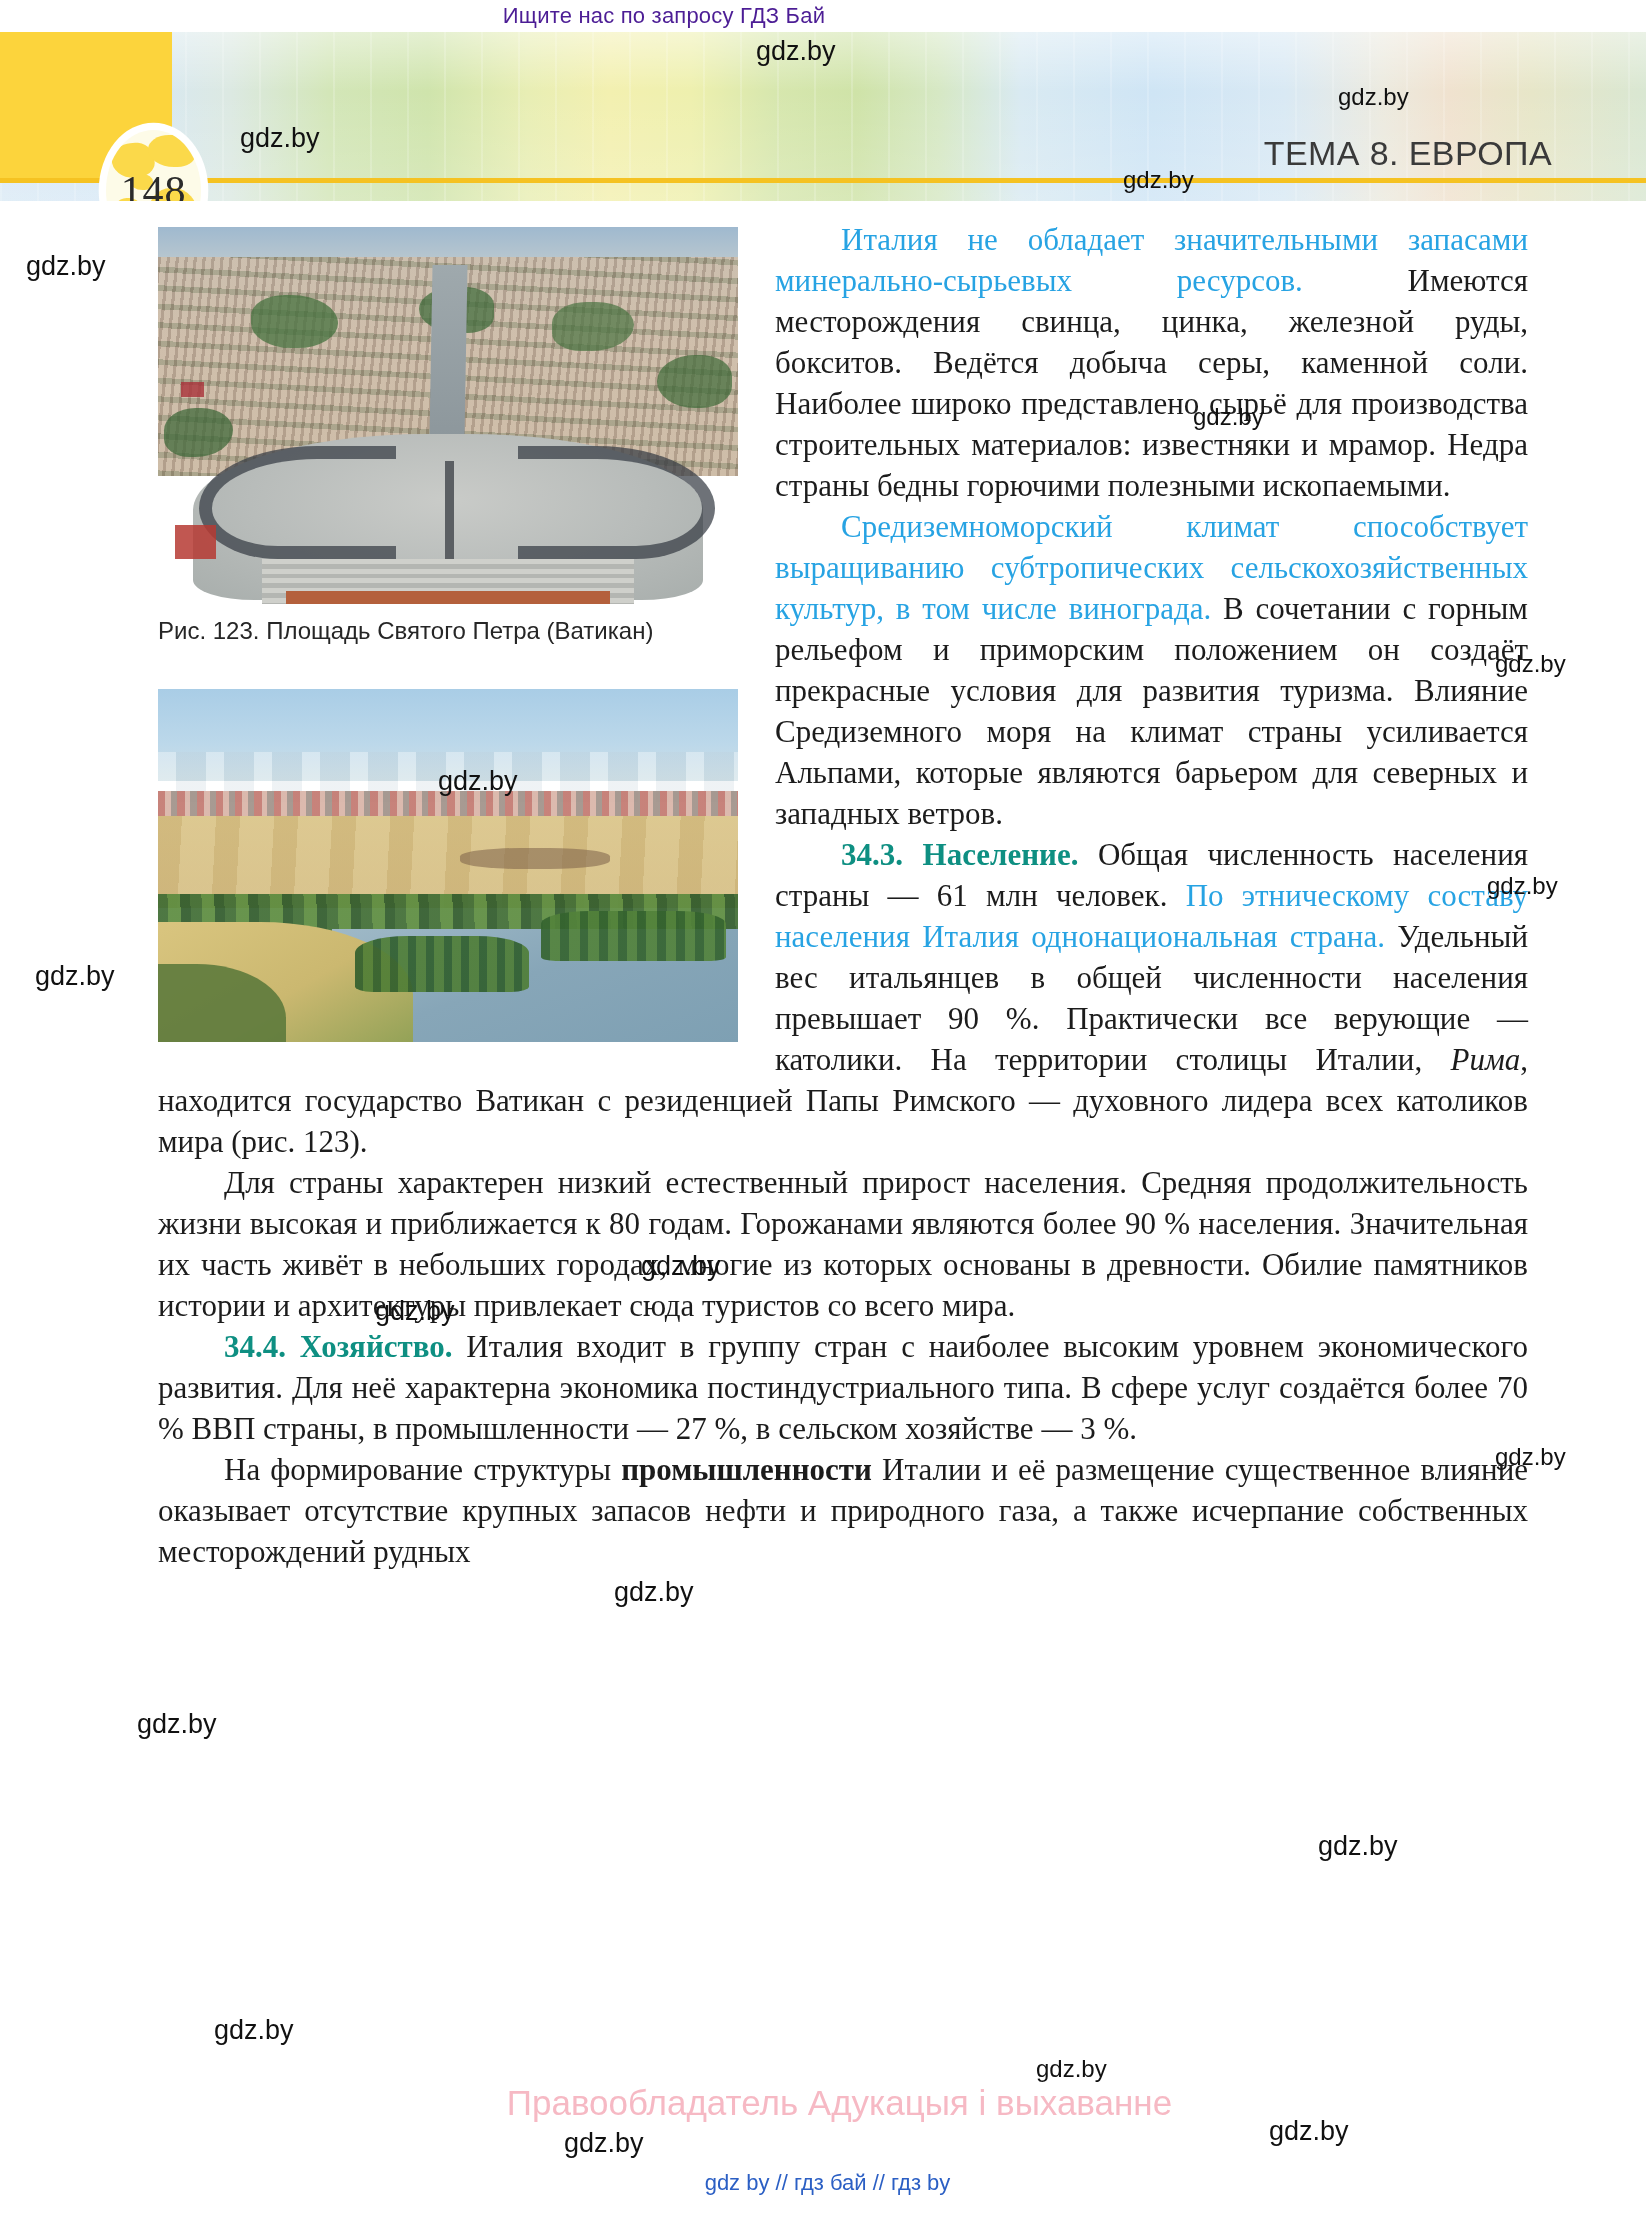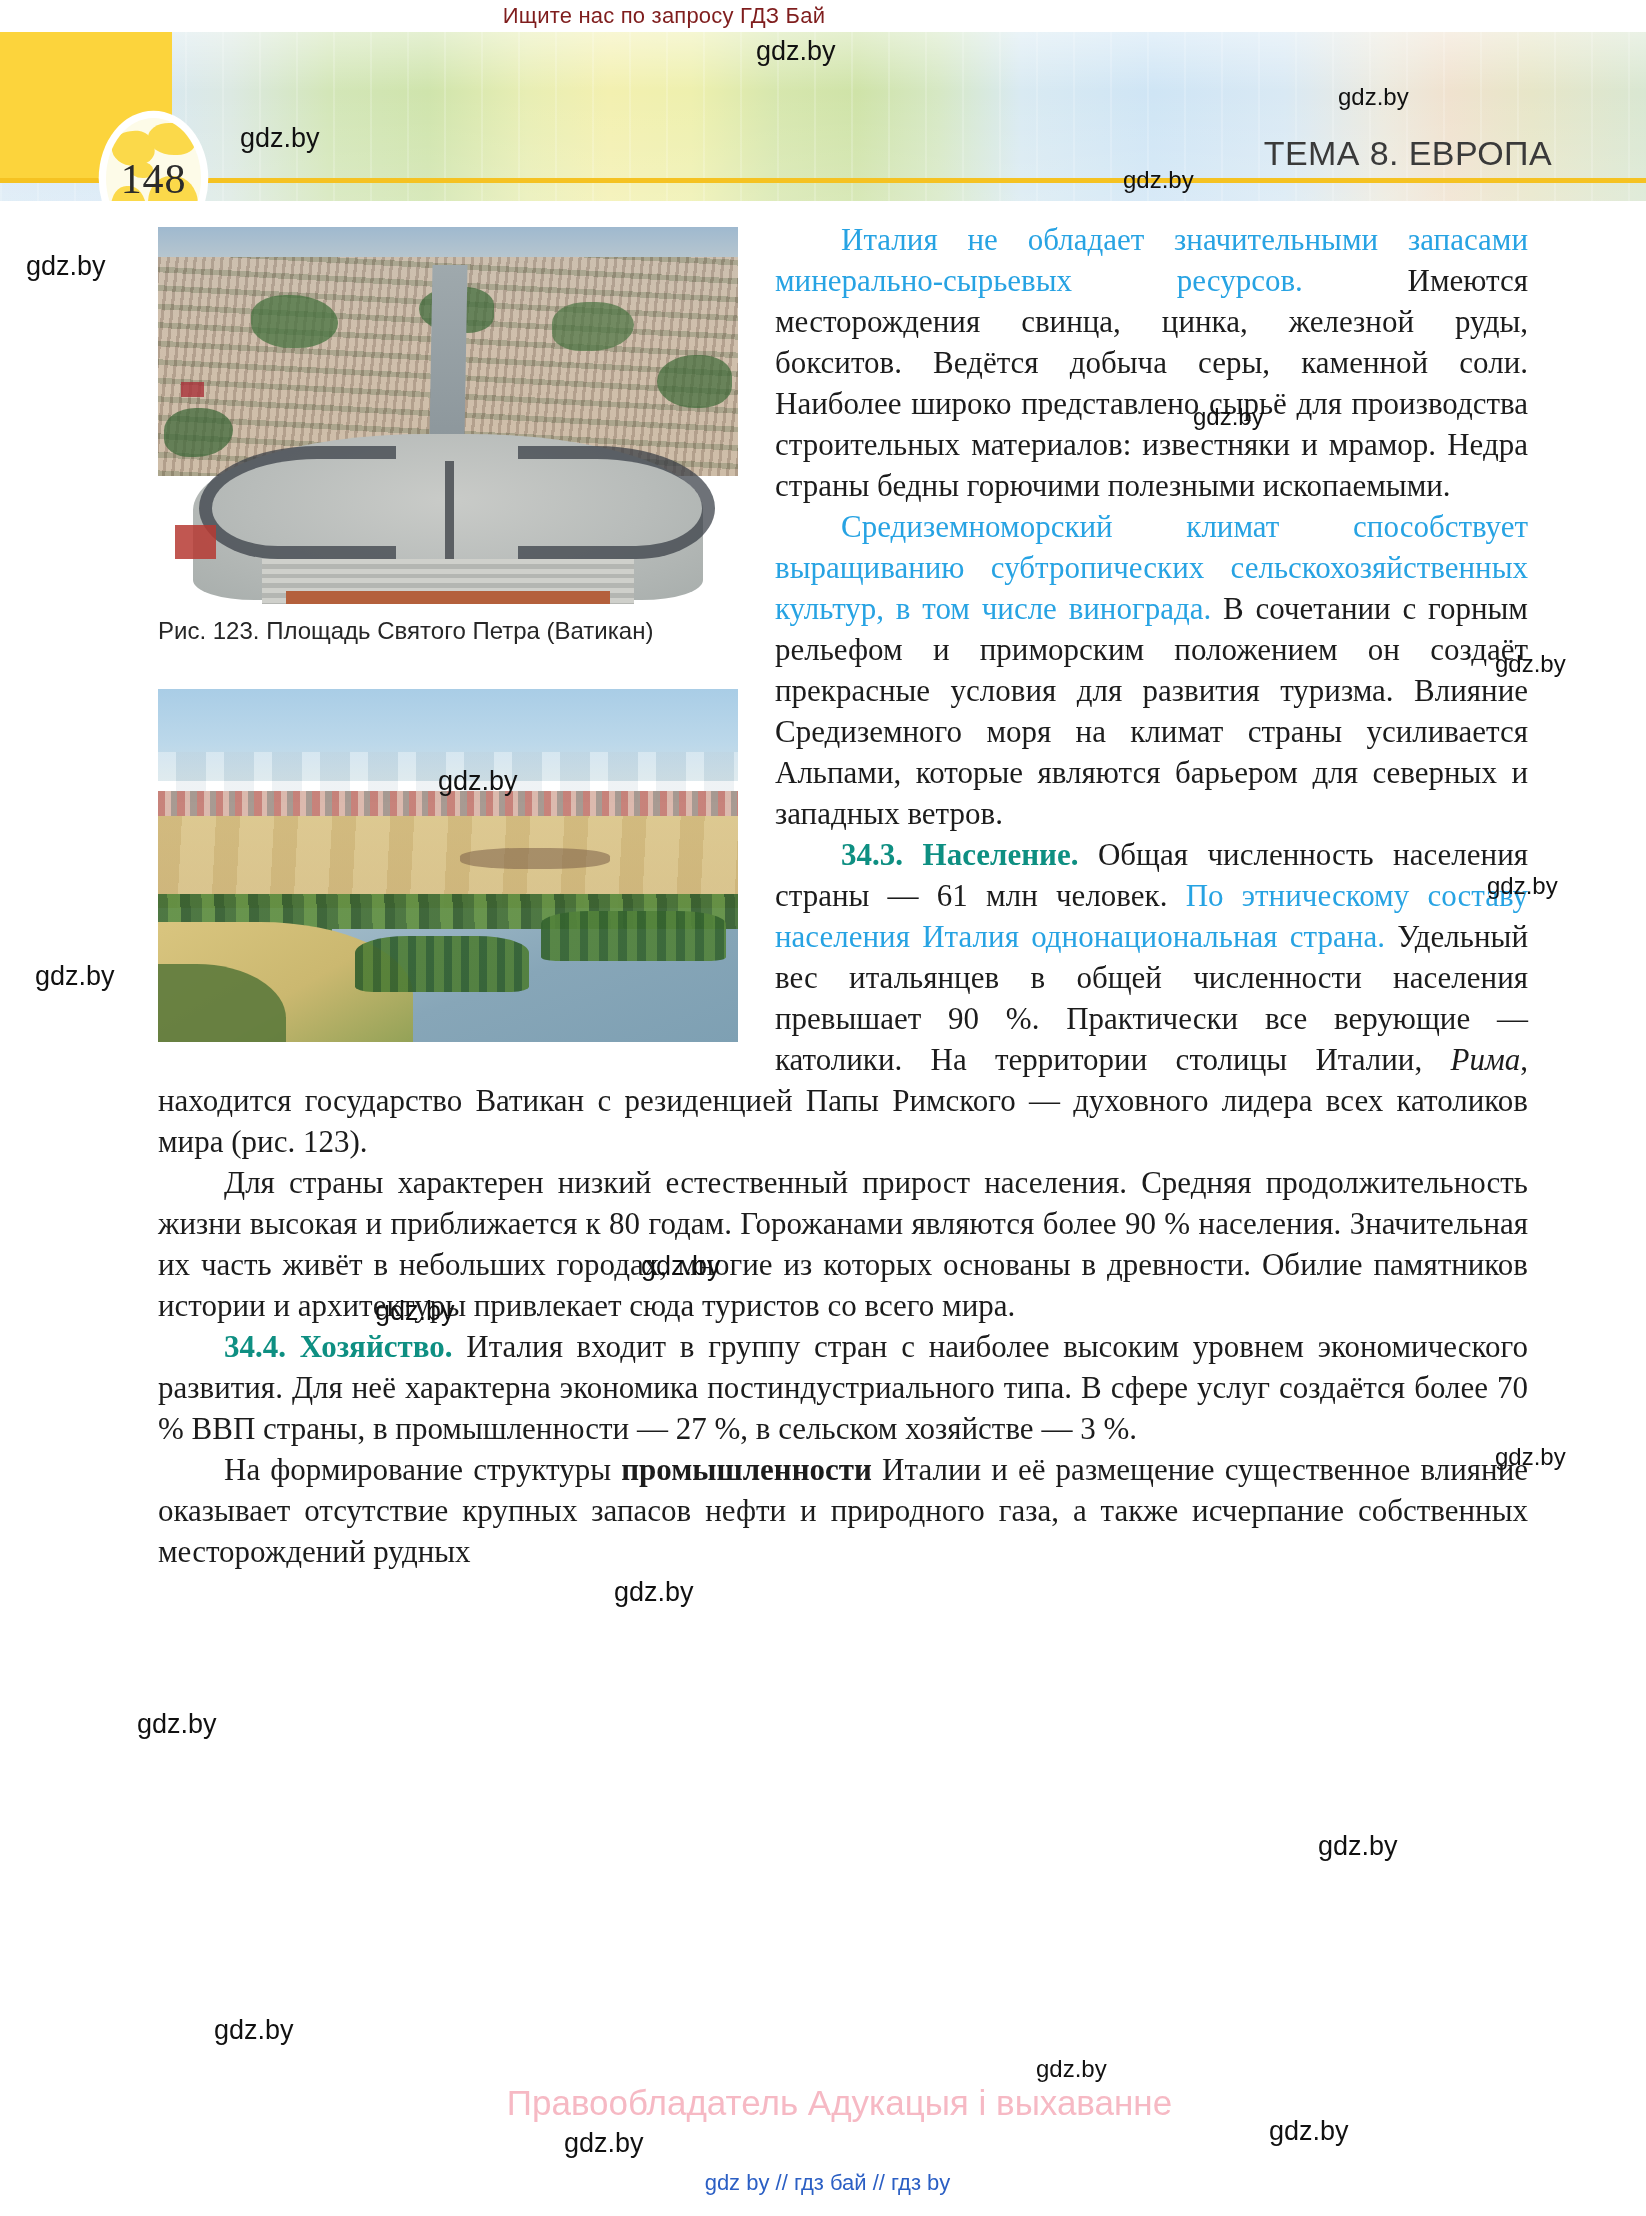--- a/index.html
+++ b/index.html
@@ -8,21 +8,21 @@
     width:1647px; height:2216px;
     position:relative;
     font-family:"Liberation Serif", serif;
     overflow:hidden;
   }
 
   
   .promo {
     position:absolute; top:0; left:0; width:1328px; height:32px;
     text-align:center;
-    color:#7f1d1d;
+    color:#4c1d95;
     font-family:"Liberation Sans", sans-serif;
     font-size:22px; line-height:32px; letter-spacing:0.2px;
     white-space:nowrap;
   }
 
   
   .header-band {
     position:absolute; top:32px; left:0; width:1647px; height:169px;
     overflow:hidden;
   }
@@ -48,21 +48,21 @@
   }
   .band-left-yellow {
     position:absolute; top:0; left:0; width:172px; height:150px;
     background:#fcd43c;
   }
   .band-rule {
     position:absolute; left:0; bottom:17.7px; width:1647px; height:5.6px;
     background:#f5c222;
   }
   .globe-badge {
-    position:absolute; left:106px; top:86px;
+    position:absolute; left:106px; top:98px;
     width:95px; height:121px; border-radius:50%;
     background:#fdfbe8;
     box-shadow:0 0 0 7.3px #ffffff;
     overflow:hidden;
   }
   .globe-badge .land {
     position:absolute; border-radius:48% 52% 40% 60%;
     background:#fbd94a;
   }
   .g1{ left:6.4px;  top:13px;  width:42px; height:35px; transform:rotate(-12deg); }

